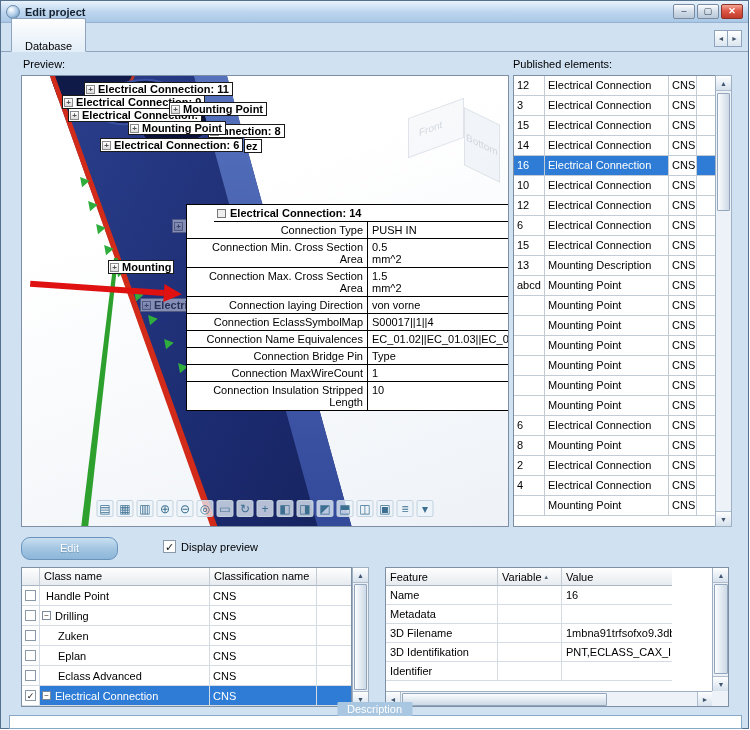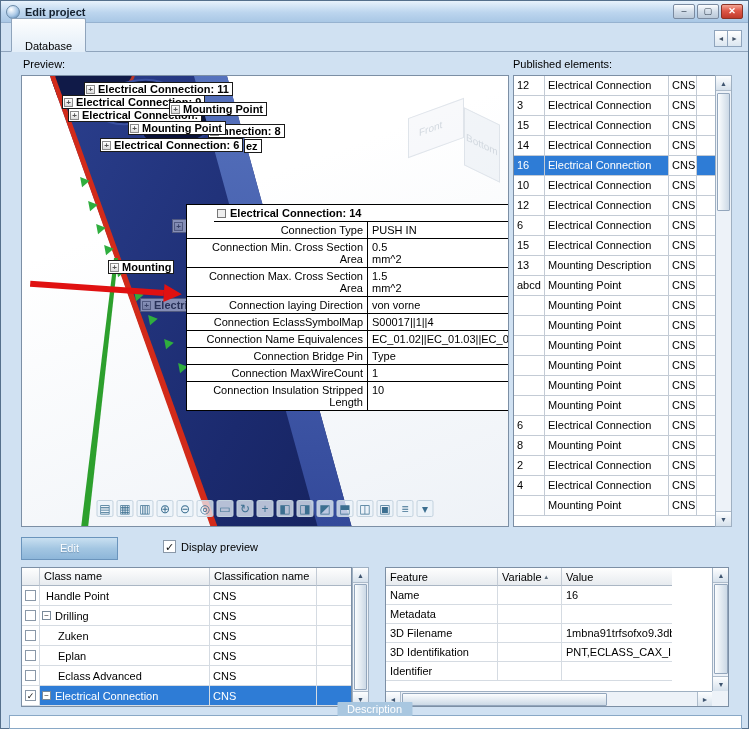--- a/index.html
+++ b/index.html
@@ -79,21 +79,21 @@
   .vs-btn.down { bottom:0; border-top:1px solid #aebccb; }
   .vs-thumb { position:absolute; left:1px; right:1px; background:linear-gradient(90deg,#fbfdfe,#ccd9e6); border:1px solid #93a6bc; border-radius:1px; }
   .hscroll { position:absolute; background:#edf2f8; border-top:1px solid #9fb0c2; }
   .hs-btn { position:absolute; top:0; width:15px; height:100%; background:linear-gradient(#fdfeff,#d6e1ec); font-size:7px; text-align:center; line-height:15px; color:#3f5570; }
   .hs-btn.left { left:0; border-right:1px solid #aebccb; }
   .hs-btn.right { right:0; border-left:1px solid #aebccb; }
   .hs-thumb { position:absolute; top:1px; bottom:1px; background:linear-gradient(#fbfdfe,#ccd9e6); border:1px solid #93a6bc; border-radius:1px; }
   .sb-corner { position:absolute; background:#edf2f8; }
 
   
-  .edit-btn { position:absolute; left:20px; top:536px; width:97px; height:23px; background:linear-gradient(#c9e0f1,#a3c6e2 50%,#8db6d9); border:1px solid #6a94bc; border-radius:0; color:#fbfdff; text-align:center; line-height:21px; text-shadow:0 1px 1px rgba(40,70,100,.35); }
+  .edit-btn { position:absolute; left:20px; top:536px; width:97px; height:23px; background:linear-gradient(#c9e0f1,#a3c6e2 50%,#8db6d9); border:1px solid #6a94bc; border-radius:9px; color:#fbfdff; text-align:center; line-height:21px; text-shadow:0 1px 1px rgba(40,70,100,.35); }
   .display-preview { position:absolute; left:162px; top:539px; display:flex; align-items:center; gap:5px; }
   .dp-box { width:13px; height:13px; border:1px solid #8a98a8; background:#fff; font-size:11px; line-height:12px; text-align:center; color:#111; }
 
   
   .class-table { position:absolute; left:20px; top:566px; width:331px; height:140px; background:#fff; border:1px solid #7c8fa5; overflow:hidden; }
   .ct-header { display:flex; height:18px; }
   .ct-h { background:linear-gradient(#fefefe,#e7ebef); border-right:1px solid #c3cbd5; border-bottom:1px solid #aab6c4; padding:2px 4px; overflow:hidden; white-space:nowrap; }
   .ct-h.cbh { width:18px; }
   .ct-h.nameh { width:170px; }
   .ct-h.clsh { width:107px; }

